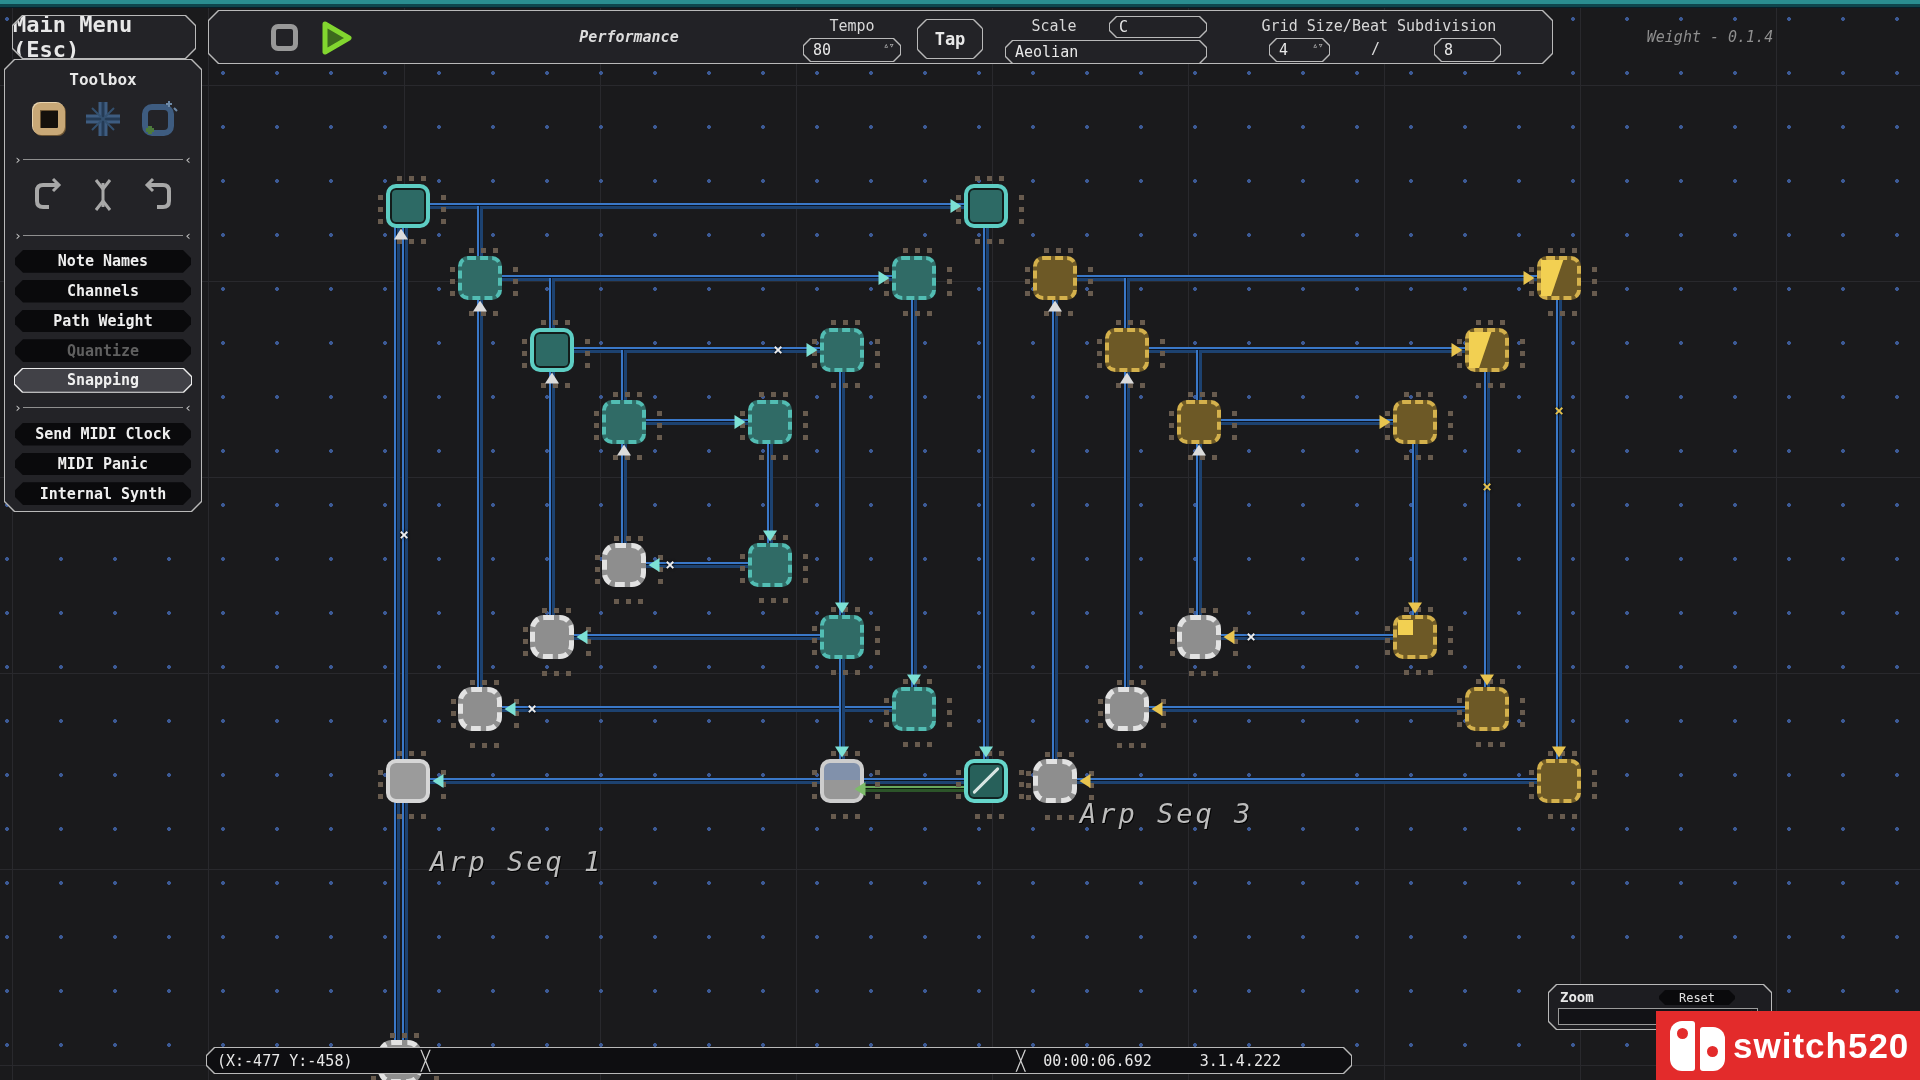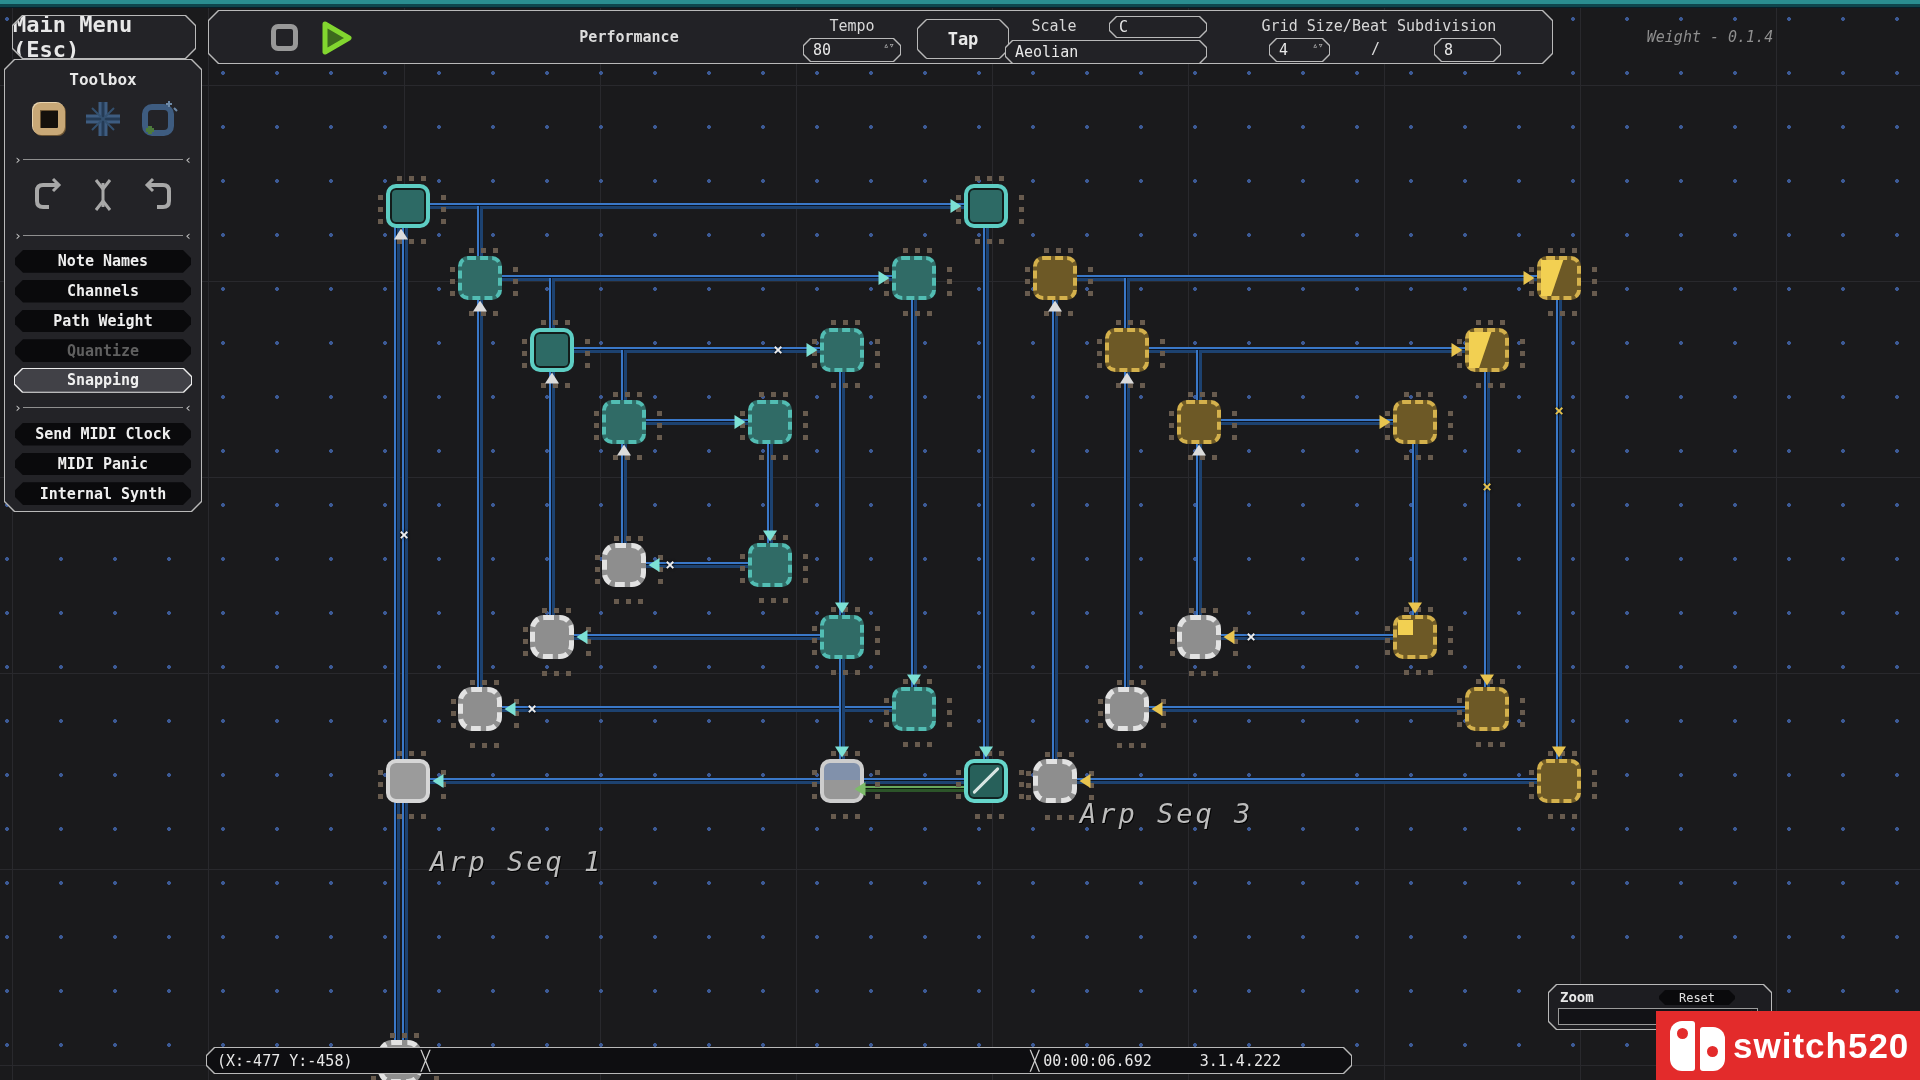--- a/index.html
+++ b/index.html
@@ -58,21 +58,21 @@
     color:#bcbcbc; text-shadow:1px 1px 0 #000; }
 
   
   #topstrip { position:absolute; left:0; top:0; width:1920px; height:8px; z-index:6;
     background:linear-gradient(180deg,#2a8d90 0 4px,#0e454c 4px 7px,#071e2a 7px 8px); }
 
   
   .z10 { z-index:10; }
   .ptxt { position:absolute; white-space:nowrap; }
   .lbl { font-size:15px; color:#dcdcdc; }
-  .bold { font-weight:700; }
+  .bold { font-weight:700;font-style:italic; }
 
   
   #menu-btn { left:12px; top:15px; width:184px; height:44px; }
   #menu-btn .cuti { display:flex; align-items:center; justify-content:center;
     font-size:22px; font-weight:700; background:#232327; }
 
   
   #sidebar { left:4px; top:59px; width:198px; height:453px; }
   #sidebar .cuti { background:#232327; padding:10px 9px 0 9px; display:flex; flex-direction:column; }
   #sb-title { text-align:center; font-size:16px; font-weight:700; margin-bottom:8px; }
@@ -96,21 +96,21 @@
   #toolbar .cuti { background:#222226; }
   #stop-btn { position:absolute; left:62px; top:13px; width:27px; height:27px;
     border:5px solid #989898; border-radius:7px; background:#222226; }
   #play-btn { position:absolute; left:108px; top:8px; }
   .group-lbl { font-size:15px; color:#d8d8d8; }
   .numbox .cuti, .selbox .cuti { background:#0a0a0c; display:flex; align-items:center;
     font-size:15px; padding-left:9px; --c:7px; }
   .numbox, .selbox { --c:7px; }
   .spin { position:absolute; right:5px; top:2px; width:12px; display:flex; flex-direction:column;
     align-items:center; line-height:8px; font-size:9px; color:#cfcfcf; }
-  #tap-btn { left:708px; top:8px; width:92px; height:40px;border-radius:10px; --c:9px; }
+  #tap-btn { left:708px; top:8px; width:66px; height:40px;border-radius:10px; --c:9px; }
   #tap-btn .cuti { background:#232327; display:flex; align-items:center; justify-content:center;
     font-size:17px; font-weight:700; --c:9px; }
   #version { left:1645px; top:28px; width:130px; text-align:center; font-style:italic;
     color:#8f8f8f; font-size:15px; z-index:10; }
 
   
   #bottombar { left:206px; top:1047px; width:1146px; height:27px; --c:8px; z-index:20; }
   #bottombar .cuti { background:#0e0e11; display:flex; align-items:center; --c:8px; font-size:15px; }
   .bb-div { color:#d0d0d0; font-size:15px; margin:0 4px; transform:scaleY(1.25); }
 
@@ -386,21 +386,21 @@
 </div>
 
 <div class="ptxt" id="version">Weight - 0.1.4</div>
 
 <div class="cutb cut" id="bottombar">
   <div class="cuti cut">
     <span style="margin-left:10px; width:200px;">(X:-477 Y:-458)</span>
     <span class="bb-div">╳</span>
     <span style="flex:1;"></span>
     <span class="bb-div">╳</span>
-    <span style="">00:00:06.692</span>
+    <span style="margin-left:14px;">00:00:06.692</span>
     <span style="margin-left:48px; margin-right:70px;">3.1.4.222</span>
   </div>
 </div>
 
 <div class="cutb cut" id="zoompanel">
   <div class="cuti cut">
     <div id="zoom-lbl">Zoom</div>
     <div id="zoom-reset" class="cut">Reset</div>
     <div id="zoom-slider">
       <span class="handle">⌃</span>

